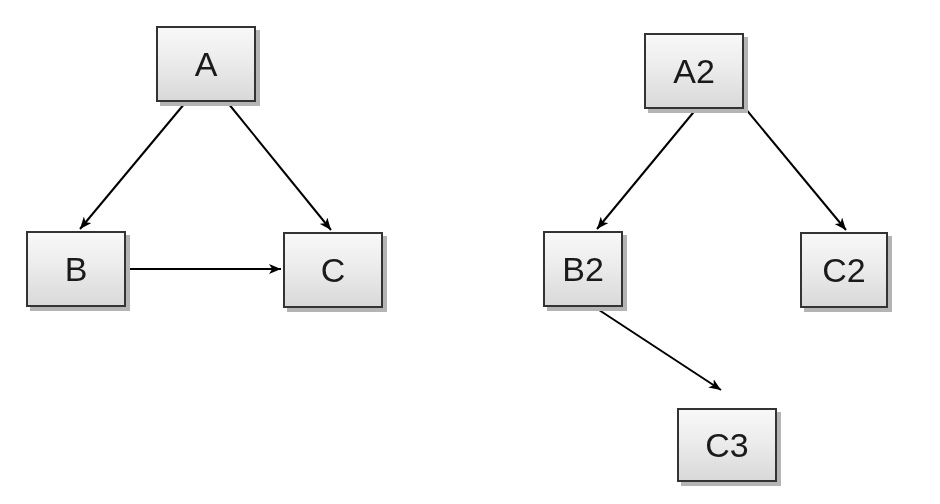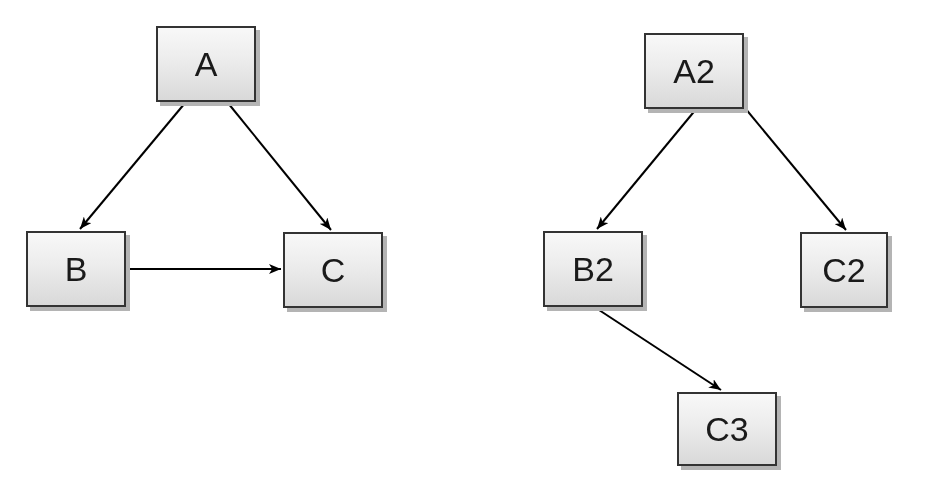--- a/index.html
+++ b/index.html
@@ -51,16 +51,16 @@
       <line x1="228" y1="103" x2="331" y2="230" stroke="#000000" stroke-width="2" marker-end="url(#arrowhead)"></line>
       <line x1="128" y1="269" x2="281" y2="269" stroke="#000000" stroke-width="2" marker-end="url(#arrowhead)"></line>
       <line x1="702" y1="102" x2="597" y2="229" stroke="#000000" stroke-width="2" marker-end="url(#arrowhead)"></line>
       <line x1="740" y1="102" x2="846" y2="230" stroke="#000000" stroke-width="2" marker-end="url(#arrowhead)"></line>
       <line x1="596" y1="308" x2="721" y2="390" stroke="#000000" stroke-width="2" marker-end="url(#arrowhead)"></line>
     </svg>
 <div class="node" style="left: 156px; top: 26px; width: 100px; height: 76px;">A</div>
     <div class="node" style="left: 26px; top: 231px; width: 100px; height: 76px;">B</div>
     <div class="node" style="left: 283px; top: 232px; width: 100px; height: 76px;">C</div>
     <div class="node" style="left: 644px; top: 25px; width: 100px; height: 76px; margin-top: 8px;">A2</div>
-    <div class="node" style="left: 543px; top: 231px; width: 100px; height: 76px;">B2</div>
+    <div class="node" style="left: 543px; top: 231px; width: 80px; height: 76px;">B2</div>
     <div class="node" style="left: 800px; top: 232px; width: 88px; height: 76px;">C2</div>
-    <div class="node" style="left: 677px; top: 392px; width: 100px; height: 74px;">C3</div>
+    <div class="node" style="left: 677px; top: 408px; width: 100px; height: 74px;">C3</div>
   </div>
 
 </body></html>

